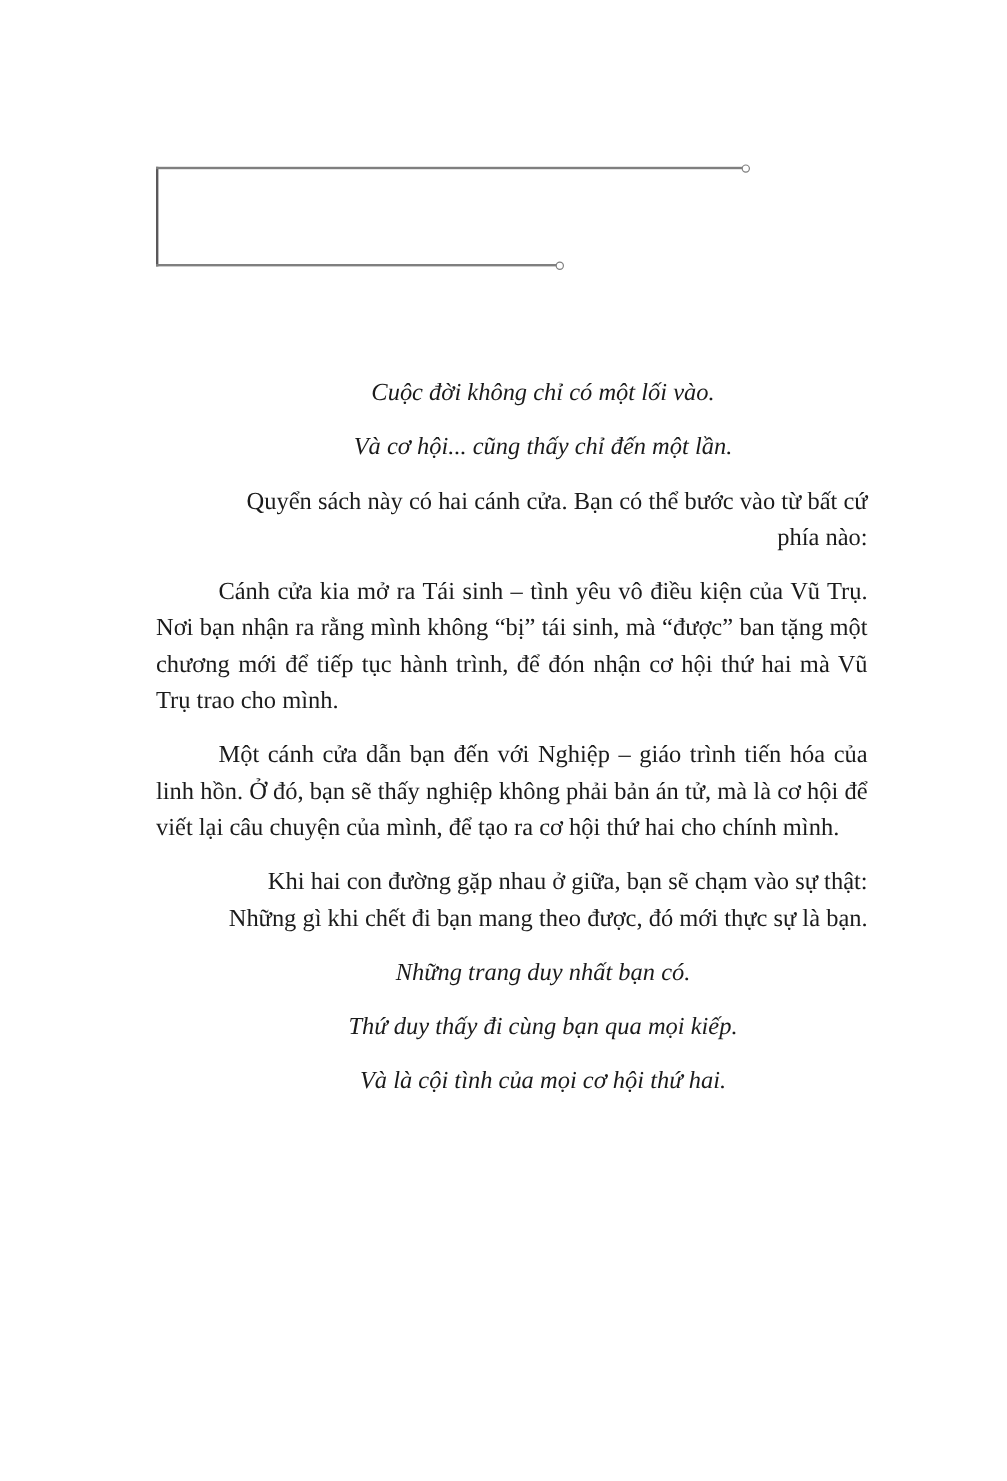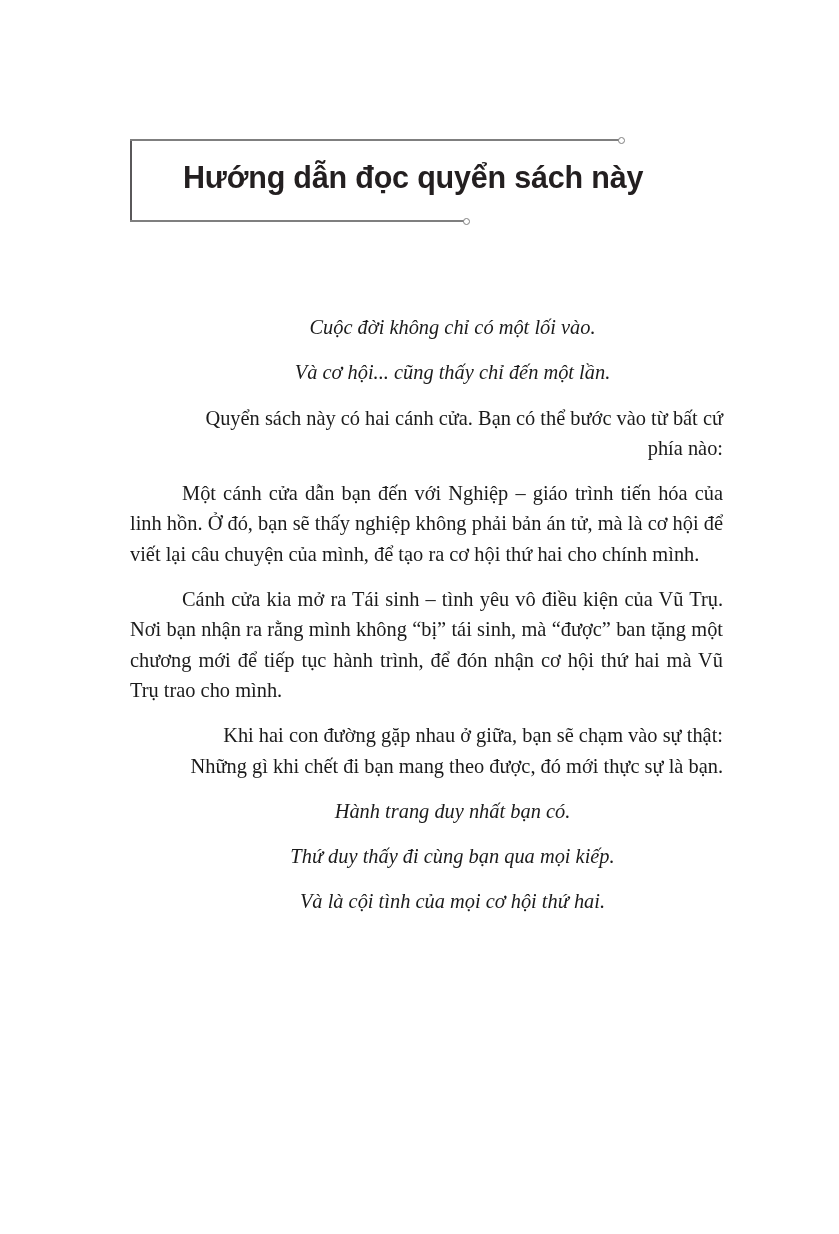--- a/index.html
+++ b/index.html
@@ -126,38 +126,37 @@
     <div class="frame-line frame-left"></div>
 
     <div class="frame-line frame-top"></div>
 
     <div class="frame-line frame-bottom"></div>
 
     <div class="frame-dot dot-top"></div>
 
     <div class="frame-dot dot-bottom"></div>
 
-    <h1 class="title-text">Hướng dẫn đọc quyển sách này</h1>
   </div>
 
   <div class="body-copy">
 
     <p class="para italic">Cuộc đời không chỉ có một lối vào.</p>
 
     <p class="para italic">Và cơ hội... cũng thấy chỉ đến một lần.</p>
 
     <p class="para last-short">Quyển sách này có hai cánh cửa. Bạn có thể bước vào từ bất cứ phía nào:</p>
 
+    <p class="para">Cánh cửa kia mở ra Tái sinh – tình yêu vô điều kiện của Vũ Trụ. Nơi bạn nhận ra rằng mình không “bị” tái sinh, mà “được” ban tặng một chương mới để tiếp tục hành trình, để đón nhận cơ hội thứ hai mà Vũ Trụ trao cho mình.</p>
+
     <p class="para">Một cánh cửa dẫn bạn đến với Nghiệp – giáo trình tiến hóa của linh hồn. Ở đó, bạn sẽ thấy nghiệp không phải bản án tử, mà là cơ hội để viết lại câu chuyện của mình, để tạo ra cơ hội thứ hai cho chính mình.</p>
-
-    <p class="para">Cánh cửa kia mở ra Tái sinh – tình yêu vô điều kiện của Vũ Trụ. Nơi bạn nhận ra rằng mình không “bị” tái sinh, mà “được” ban tặng một chương mới để tiếp tục hành trình, để đón nhận cơ hội thứ hai mà Vũ Trụ trao cho mình.</p>
 
     <p class="para last-short">Khi hai con đường gặp nhau ở giữa, bạn sẽ chạm vào sự thật: Những gì khi chết đi bạn mang theo được, đó mới thực sự là bạn.</p>
 
-    <p class="para italic">Hành trang duy nhất bạn có.</p>
+    <p class="para italic">Những trang duy nhất bạn có.</p>
 
     <p class="para italic">Thứ duy thấy đi cùng bạn qua mọi kiếp.</p>
 
     <p class="para italic">Và là cội tình của mọi cơ hội thứ hai.</p>
 
   </div>
 
 </div>
 
 </body></html>

